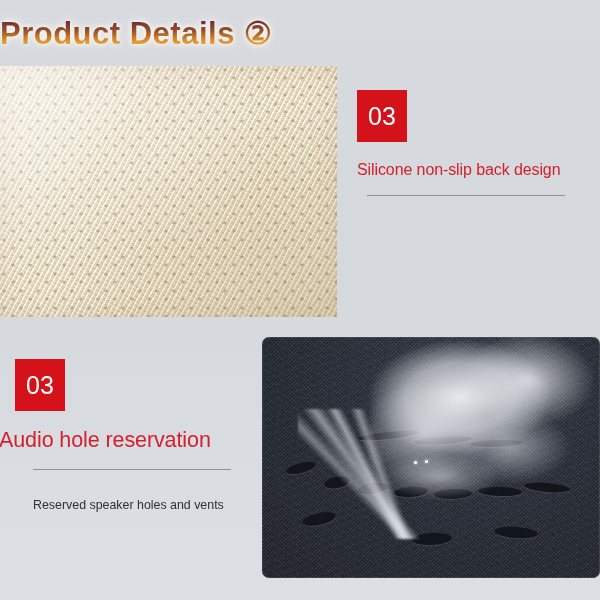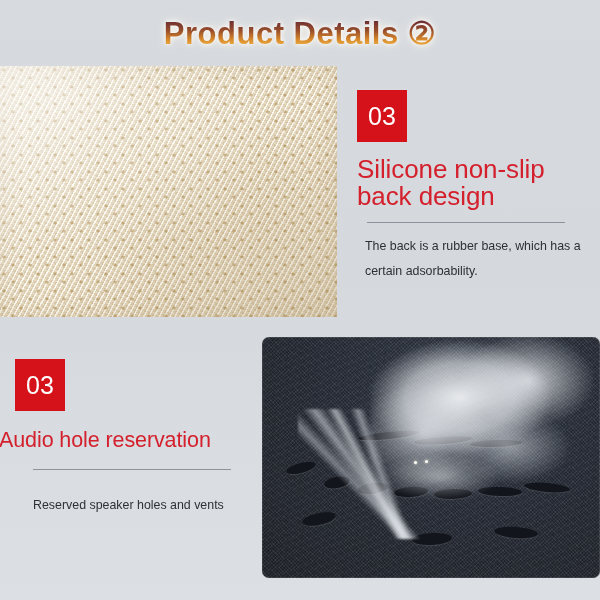--- a/index.html
+++ b/index.html
@@ -22,21 +22,21 @@
     background: linear-gradient(180deg, #d7dadf 0%, #d5d8dd 45%, #dcdfe3 100%);
     overflow: hidden;
   }
 
   
   .page-title {
     position: absolute;
     left: 0;
     top: 14px;
     width: 600px;
-    text-align: center;
+    text-align: left;
     font-size: 31px;
     font-weight: bold;
     letter-spacing: 0.5px;
     line-height: 40px;
     background-image: linear-gradient(180deg,
         #5a2535 0%,
         #6d2f33 18%,
         #9a4f2a 42%,
         #d88a2c 64%,
         #f0b44a 82%,
@@ -108,21 +108,21 @@
     font-size: 25px;
     font-weight: 500;
     line-height: 52px;
     height: 52px;
     width: 50px;
     text-align: center;
     letter-spacing: 0px;
   }
   .sec-heading {
     color: #d4202c;
-    font-size: 26px;
+    font-size: 16px;
     font-weight: 500;
     line-height: 27px;
     letter-spacing: -0.1px;
   }
   .section-03 .sec-heading {
     margin-top: 14px;
     width: 243px;
   }
   .divider {
     height: 0;
@@ -266,21 +266,20 @@
   <div class="page-title">Product Details ②</div>
 
   <div class="mesh-photo">
     <div class="sheen"></div>
   </div>
 
   <div class="section-03">
     <div class="badge">03</div>
     <div class="sec-heading">Silicone non-slip back design</div>
     <div class="divider"></div>
-    <div class="sec-body">The back is a rubber base, which has a certain adsorbability.</div>
   </div>
 
   <div class="section-04">
     <div class="badge">03</div>
     <div class="sec-heading">Audio hole reservation</div>
     <div class="divider"></div>
     <div class="sec-body">Reserved speaker holes and vents</div>
   </div>
 
   <div class="carpet-photo">

